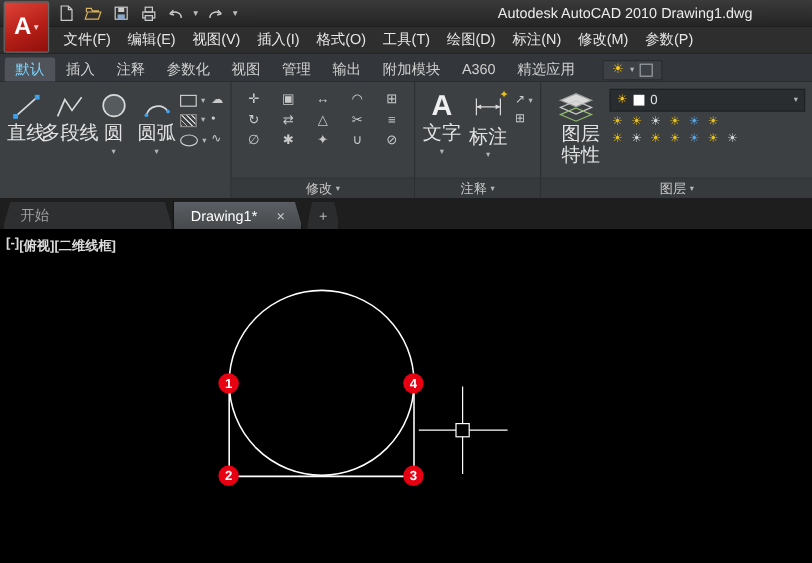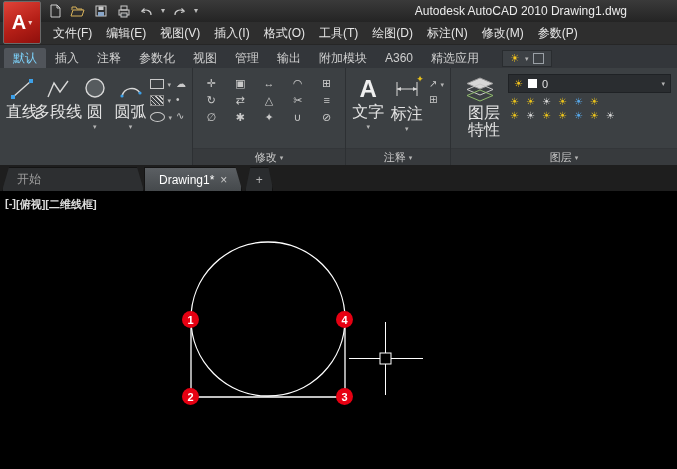--- a/index.html
+++ b/index.html
@@ -73,21 +73,21 @@
   .icon-row{display:flex;gap:7px;padding-left:2px;}
   .licon{font-size:10px;line-height:1;}
   .licon.y{color:#e8c11c;} .licon.w{color:#d6d6d6;} .licon.b{color:#57a7e8;}
 
   
   .filetabs{flex:none;height:26px;background:#1e1e1e;display:flex;align-items:flex-end;padding-left:2px;}
   .ftab{height:23px;display:flex;align-items:center;font-size:12px;color:#9f9f9f;background:#2d2f31;
         border:1px solid #141414;border-bottom:none;padding:0 14px;
         clip-path:polygon(0 0,calc(100% - 7px) 0,100% 100%,0 100%);margin-top:38px;}
   .ftab.start{width:112px;clip-path:polygon(7px 0,calc(100% - 7px) 0,100% 100%,0 100%);}
-  .ftab.active{background:linear-gradient(#5b5f63,#45494c);color:#ffffff;gap:6px;justify-content:space-between;}
+  .ftab.active{background:linear-gradient(#5b5f63,#45494c);color:#ffffff;gap:16px;justify-content:space-between;}
   .ftab .close{color:#c9c9c9;font-size:12px;}
   .newtab{height:23px;width:26px;display:flex;align-items:center;justify-content:center;color:#b5b5b5;
           background:#2a2c2e;border:1px solid #141414;border-bottom:none;margin-left:3px;font-size:12px;
           clip-path:polygon(5px 0,calc(100% - 5px) 0,100% 100%,0 100%);}
 
   
   .canvas{flex:1;position:relative;background:#000;}
   .canvas svg{position:absolute;inset:0;}
   .vp-controls{position:absolute;top:6px;left:5px;display:flex;color:#dcdcdc;font-size:11px;font-weight:bold;}
   .marker{position:absolute;width:17px;height:17px;border-radius:50%;background:#e60012;color:#fff;

